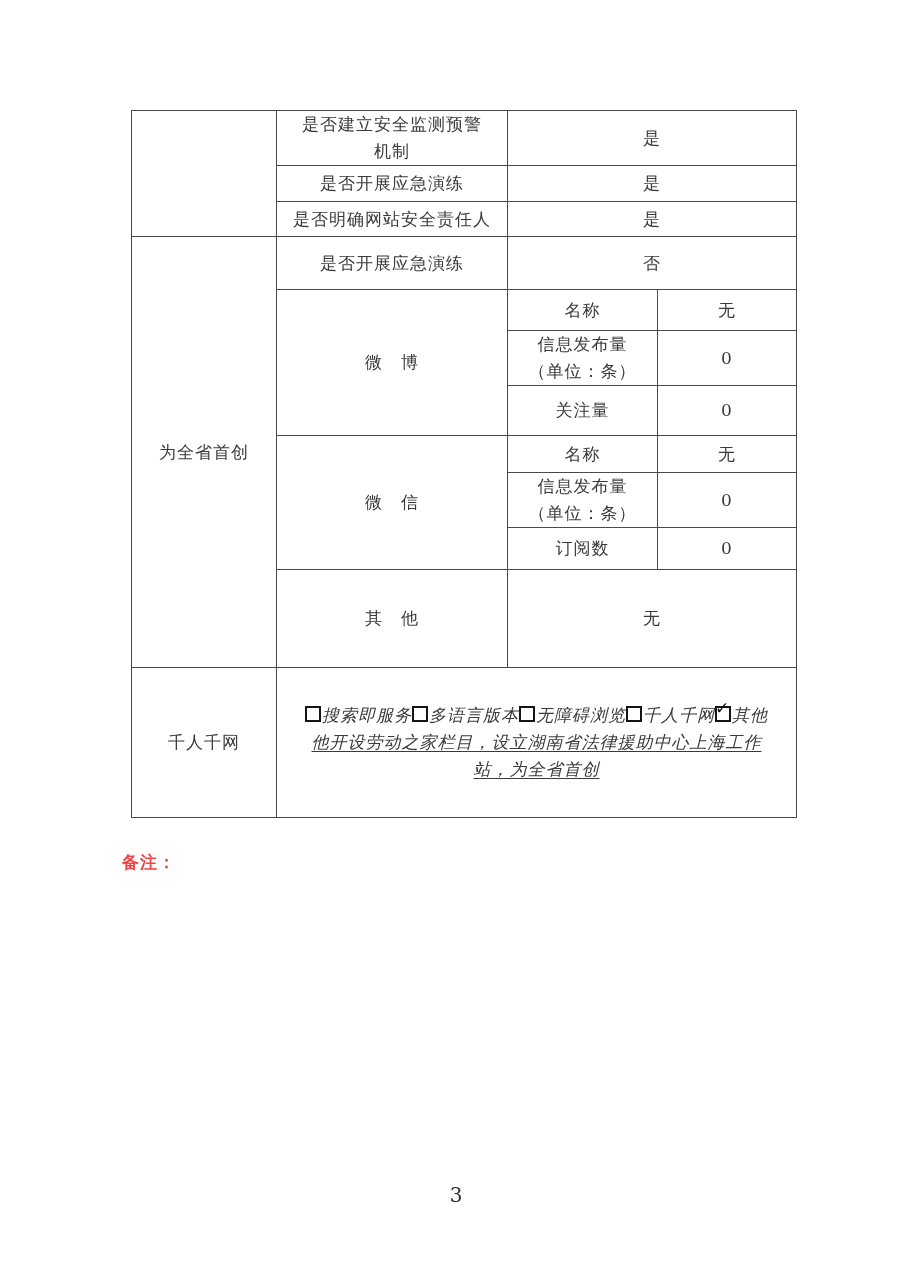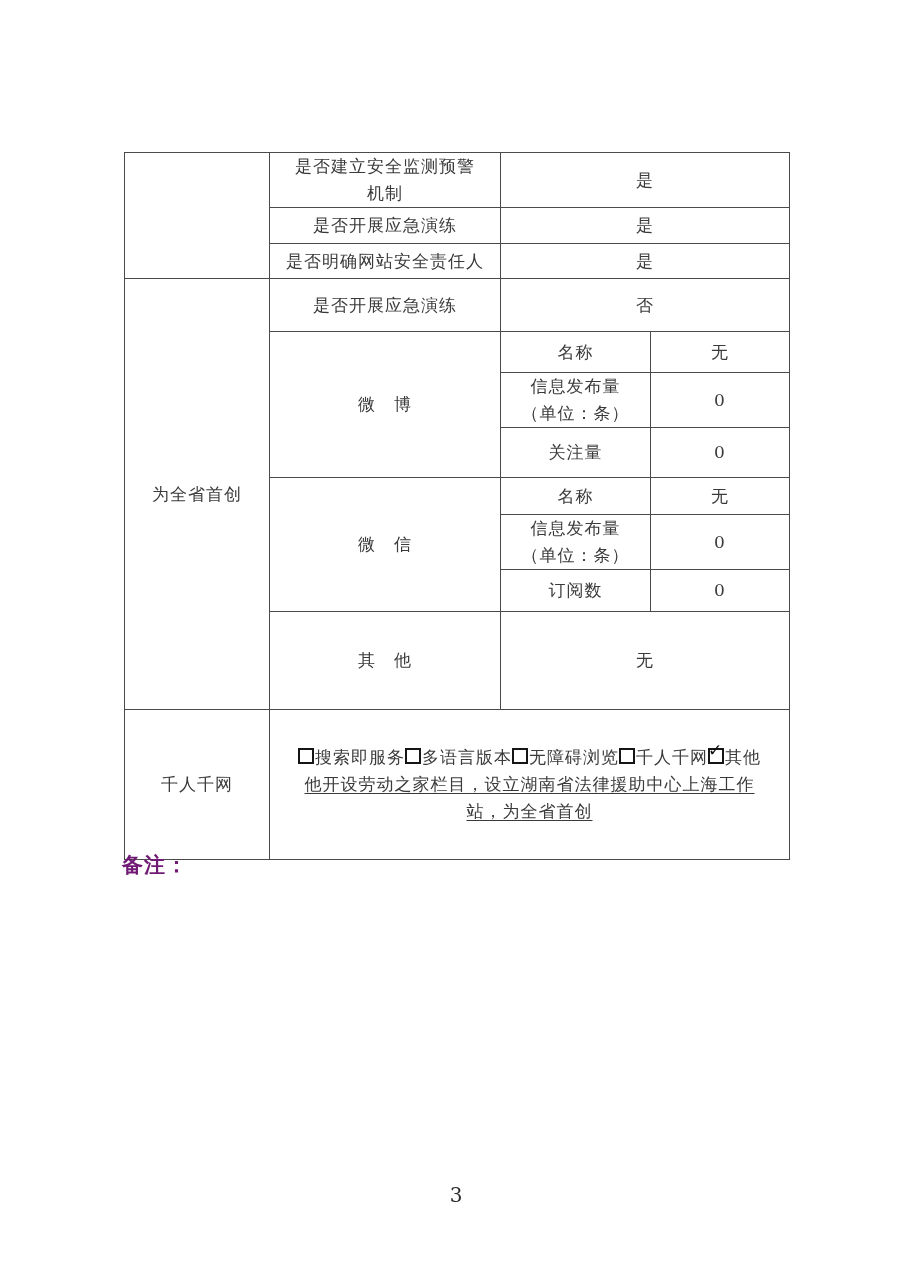--- a/index.html
+++ b/index.html
@@ -5,43 +5,43 @@
   html,body{margin:0;padding:0;background:#ffffff;}
   .page{
     position:relative;
     width:900px;height:1272px;
     background:#ffffff;
     font-family:"DejaVu Serif","Liberation Serif",serif;
     color:#363636;
     overflow:hidden;
   }
   table.report{
-    position:absolute;left:124px;top:110px;
+    position:absolute;left:131px;top:110px;
     width:665px;
     border-collapse:collapse;
     table-layout:fixed;
-    margin-top:42px;
   }
   table.report td{
     border:1px solid #4a4a4a;
     text-align:center;
     vertical-align:middle;
     font-size:17px;
     line-height:27px;
     letter-spacing:1px;
     white-space:pre-line;
     padding:0 4px;
     color:#3a3a3a;
   }
   td.innov-label{letter-spacing:2px;}
   td.innov-cell{
     text-align:left;
     padding:10px 10px 10px 33px;
     line-height:28px;
     white-space:normal;
+    font-style:italic;
   }
   .cb{white-space:nowrap;}
   .cb-box{
     display:inline-block;position:relative;
     width:12px;height:12px;
     border:2px solid #151515;
     vertical-align:-1px;
     margin:0 1px 0 0;
     background:#fff;
   }
@@ -53,21 +53,21 @@
   }
   .note{
     display:block;
     text-decoration:underline;
     text-underline-offset:3px;
     white-space:pre-line;
     text-align:center;
   }
   .remark{
     position:absolute;left:122px;top:851px;
-    font-size:21px;font-weight:bold;color:#701a75;
+    font-size:17px;font-weight:bold;color:#ef4444;
     letter-spacing:1px;
   }
   .pageno{
     position:absolute;left:0;top:1183px;width:912px;
     text-align:center;
     font-size:20px;color:#2b2b2b;
   }
 </style>
 </head>
 <body>

